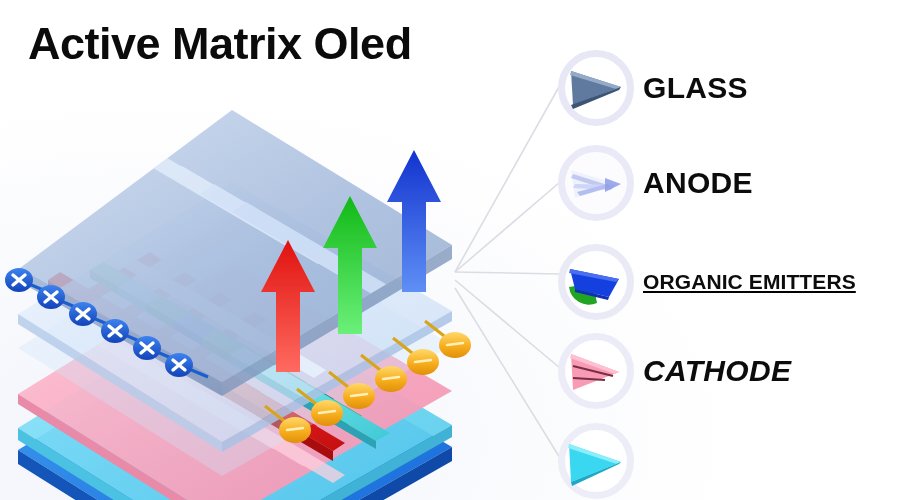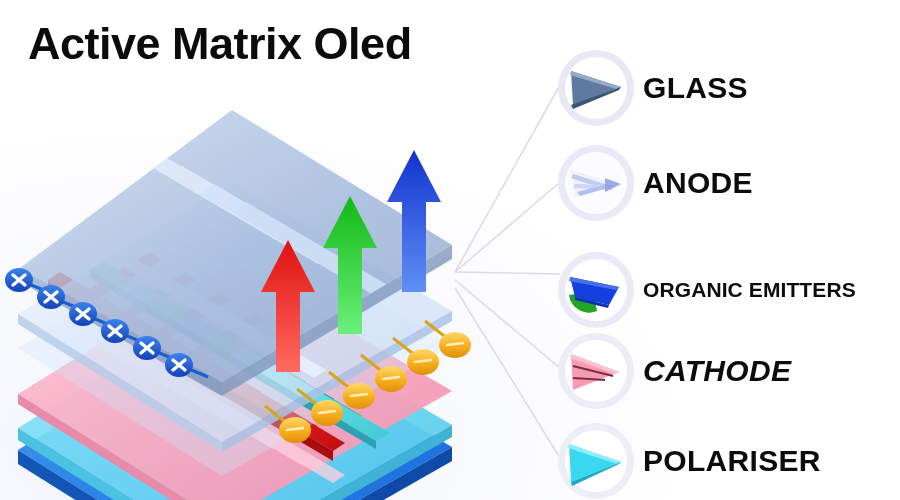--- a/index.html
+++ b/index.html
@@ -313,21 +313,21 @@
             <polygon points="20,34 58,46 55,50 18,38" fill="#b9c3f0"></polygon>
             <polygon points="22,44 62,45 58,50 20,48" fill="#c9d1f5"></polygon>
             <polygon points="24,52 54,44 58,47 27,56" fill="#aab6ee"></polygon>
           </g>
           <path d="M52,38 L68,44 L52,52 Z" fill="#8d9ce8" opacity="0.85"></path>
         </svg>
       </div>
       <div class="legend-label lbl-big">ANODE</div>
     </div>
 
-    <div class="legend-row" style="top:202px;">
+    <div class="legend-row" style="top:194px;text-decoration:underline;">
       <div class="legend-icon">
         <svg viewBox="0 0 86 86" width="86" height="86">
           <circle cx="43" cy="43" r="34" fill="none" stroke="#eaeaf6" stroke-width="8"></circle>
           <circle cx="43" cy="43" r="31" fill="#ffffff"></circle>
           <path d="M16,48 A20,20 0 0 0 44,64 L40,44 Z" fill="#23a524"></path>
           <path d="M17,30 L66,40 L56,58 L22,50 Z" fill="#1540e0"></path>
           <path d="M17,30 L66,40 L63,43 L16,34 Z" fill="#4a6ef0"></path>
           <path d="M22,50 L56,58 L55,61 L22,53 Z" fill="#0f2fb4"></path>
         </svg>
       </div>
@@ -351,17 +351,16 @@
     <div class="legend-row" style="top:373px;">
       <div class="legend-icon">
         <svg viewBox="0 0 86 86" width="86" height="86">
           <circle cx="43" cy="43" r="34" fill="none" stroke="#ededf8" stroke-width="8"></circle>
           <circle cx="43" cy="43" r="31" fill="#ffffff"></circle>
           <path d="M16,26 L68,44 L18,64 Z" fill="#3ad8f0"></path>
           <path d="M16,26 L68,44 L64,46 L15,30 Z" fill="#8beefc"></path>
           <path d="M18,64 L19,68 L66,46 L68,44 Z" fill="#1aa9c8"></path>
         </svg>
       </div>
-      <div class="legend-label lbl-big">POLARISER</div>
     </div>
 
   </div>
 </div>
 
 </body></html>

